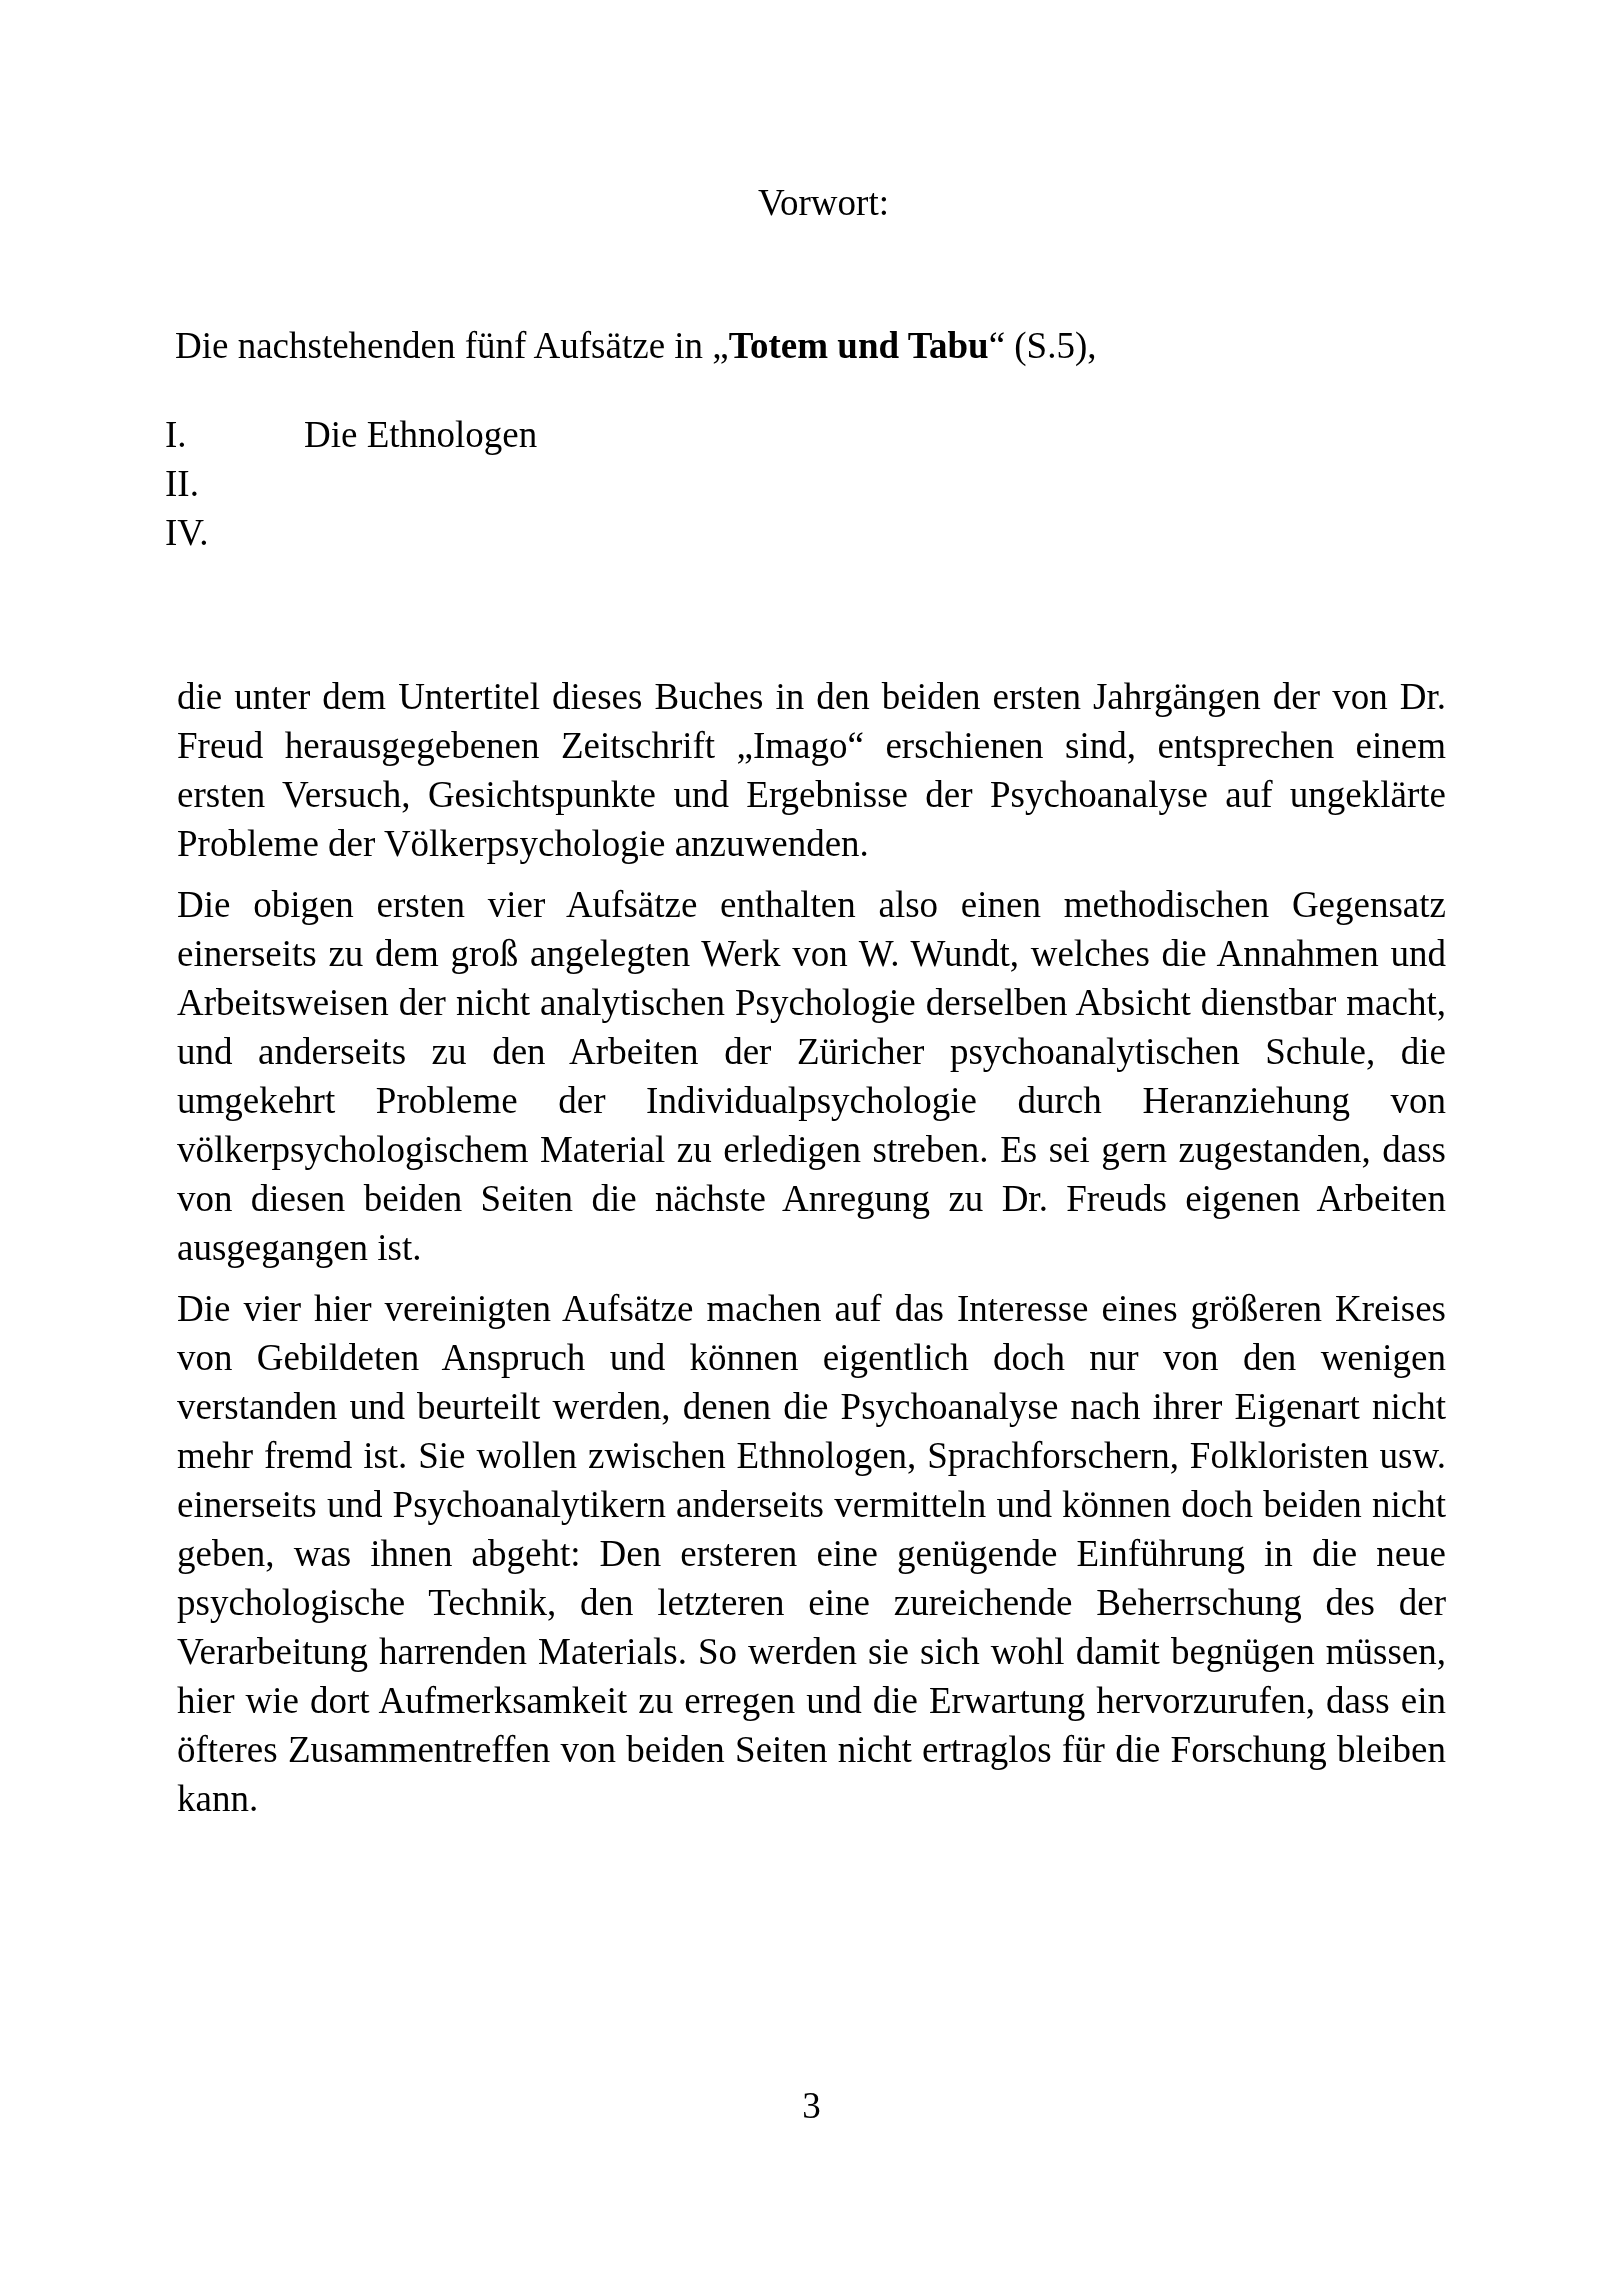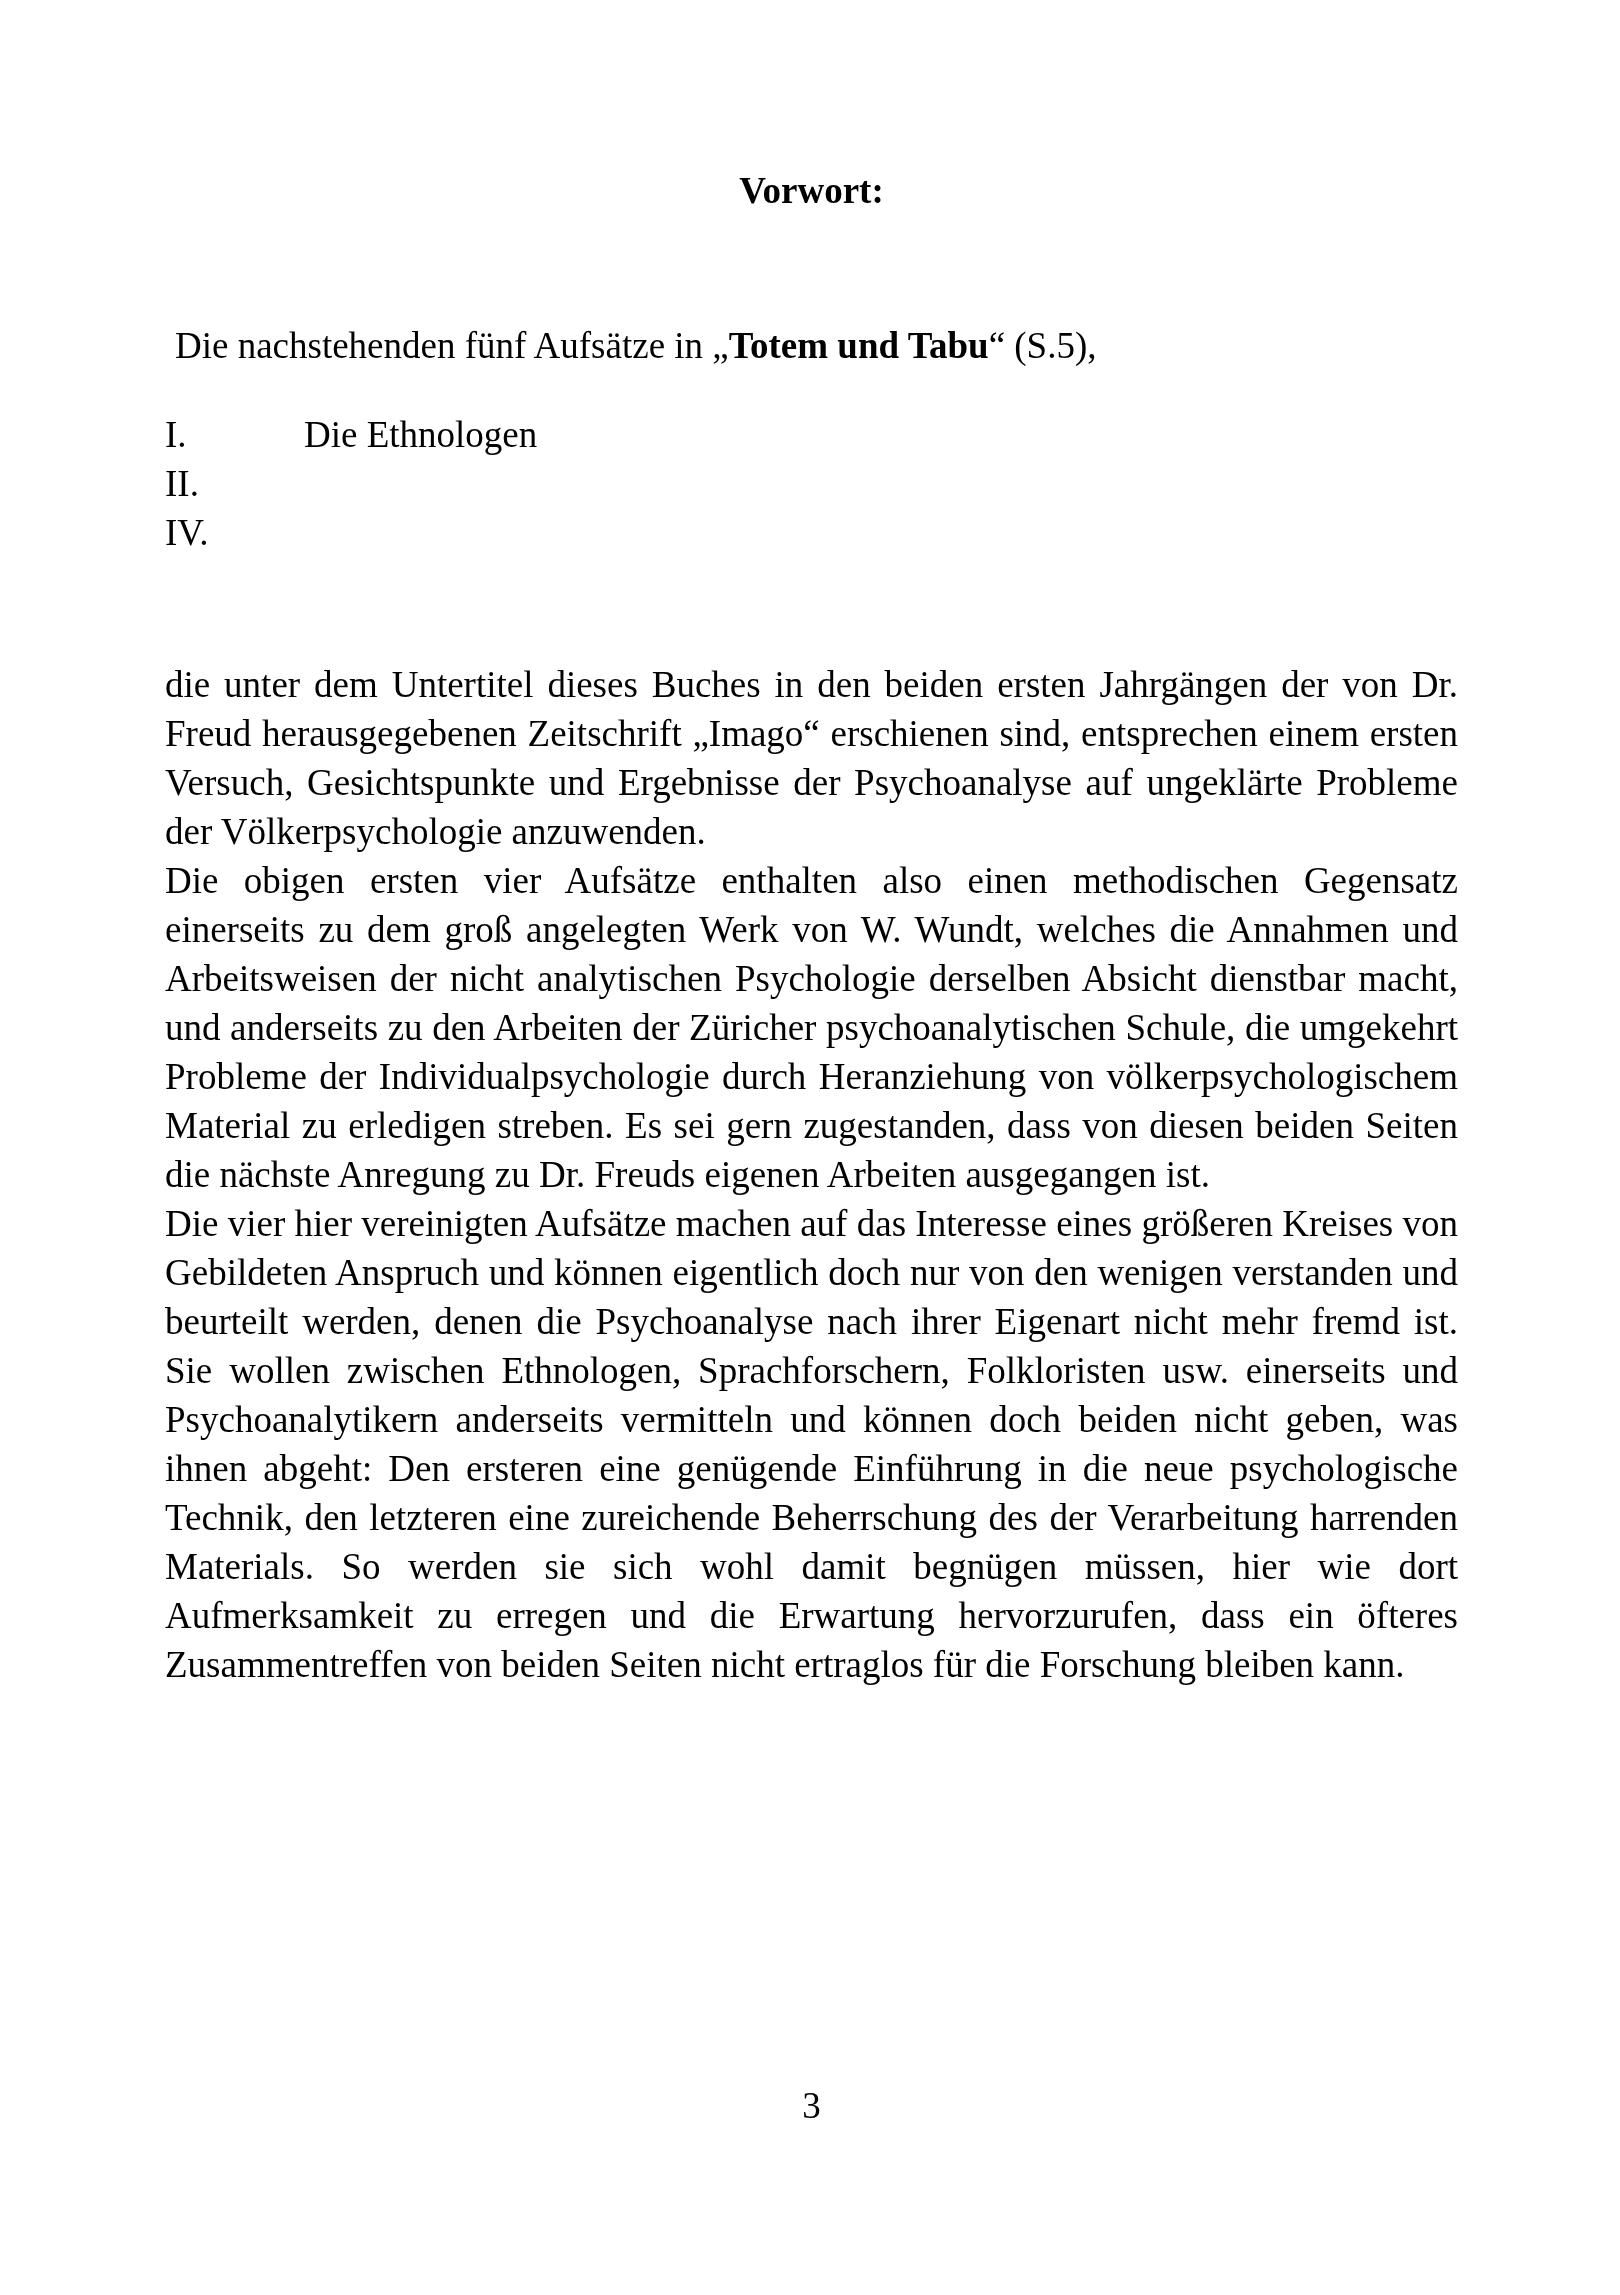--- a/index.html
+++ b/index.html
@@ -21,24 +21,24 @@
       top: 0;
       width: 1293px;
       height: 2295px;
     }
     .title {
       position: absolute;
       top: 168px;
       left: 0;
       width: 1293px;
       text-align: center;
-      font-weight: bold;
+      font-weight: normal;
       font-size: 37px;
       line-height: 46px;
-      margin: 0;
+      margin: 12px;
     }
     .intro {
       position: absolute;
       top: 313px;
       left: 0;
       width: 1293px;
       font-size: 37px;
       line-height: 46px;
       margin: 10px;
       white-space: nowrap;
@@ -63,21 +63,21 @@
       width: 139px;
       flex: 0 0 139px;
     }
     .body-text {
       position: absolute;
       top: 660px;
       left: 0;
       width: 1293px;
     }
     .body-text p {
-      margin: 0;
+      margin: 12px;
       font-size: 37px;
       line-height: 49px;
       text-align: justify;
       hyphens: none;
     }
     .page-number {
       position: absolute;
       top: 2083px;
       left: 0;
       width: 1293px;

